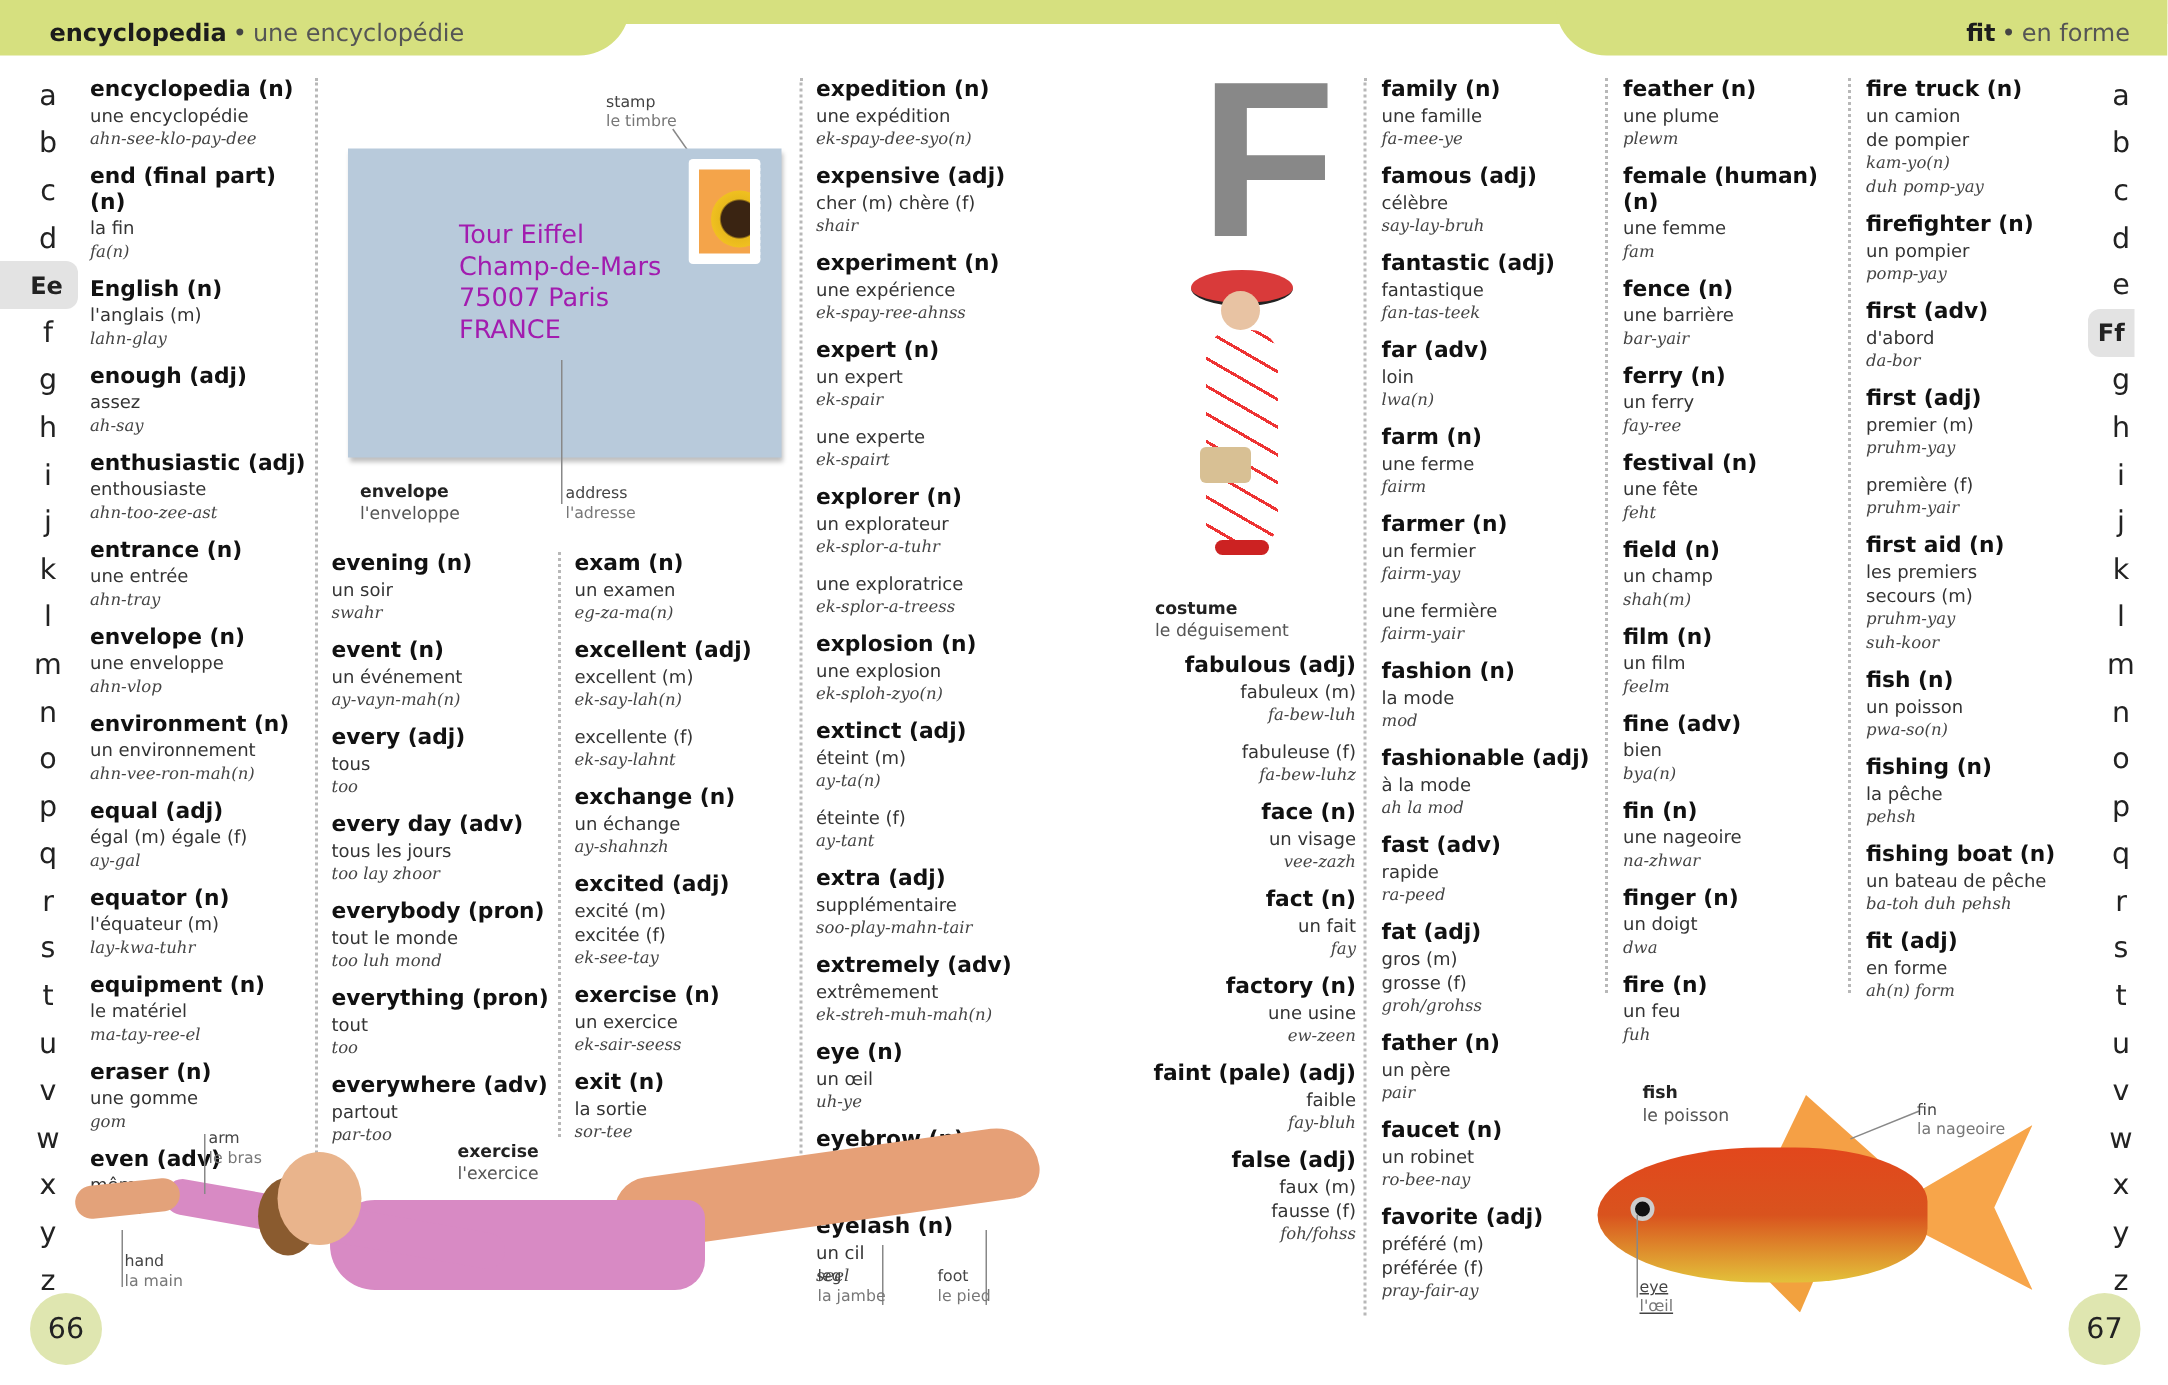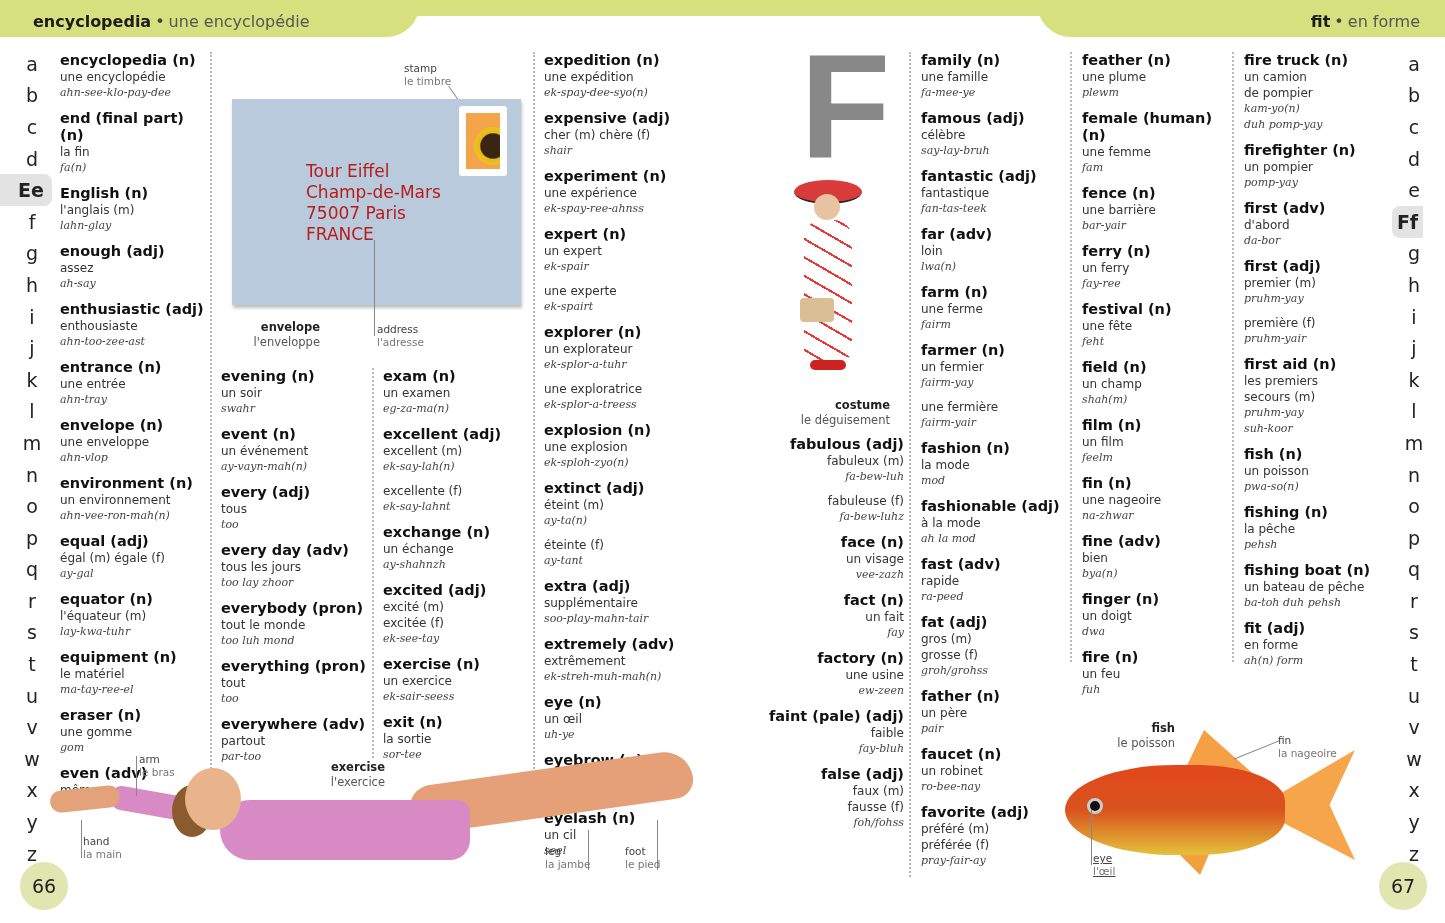--- a/index.html
+++ b/index.html
@@ -16,47 +16,47 @@
   .hdr .dot { color: #444; margin: 0 4px; }
   .hdr .fr { color: #555; }
   .hdr.left { left: 33px; }
   .hdr.right { right: 25px; }
 
   
   .rail { position: absolute; top: 48px; width: 44px; }
   .rail.left { left: 10px; }
   .rail.right { left: 1392px; }
   .rail .l { height: 31.6px; display: flex; align-items: center; justify-content: center; font-size: 19px; color: #222; font-family: "DejaVu Sans", sans-serif; }
-  .rail .l.active { font-weight: bold; font-size: 19px; background: #e3e3e3; }
+  .rail .l.active { font-weight: bold; font-size: 16px; background: #e3e3e3; }
   .rail.left .l.active { margin-left: -10px; padding-left: 10px; width: 52px; border-radius: 0 8px 8px 0; }
   .rail.right .l.active { width: 31px; border-radius: 8px 0 0 8px; }
 
   .pagenum { position: absolute; top: 862px; width: 48px; height: 48px; border-radius: 50%; background: #dfe6b0; font-size: 19px; display: flex; align-items: center; justify-content: center; color: #222; }
   .pagenum.left { left: 20px; }
   .pagenum.right { left: 1379px; }
 
   
   .col { position: absolute; }
   .col.dotted { border-left: 2px dotted #b8b8b8; }
   .entry { margin-bottom: 9px; line-height: 16px; }
   .entry .hw { font-weight: bold; font-size: 14.5px; color: #111; line-height: 17px; }
   .entry .tr { font-size: 12px; color: #333; }
   .entry .pr { font-family: "DejaVu Serif", serif; font-style: italic; font-size: 11px; color: #444; }
   .entry .gap { height: 8px; }
 
   
-  .caption { position: absolute; text-align: right; font-size: 11.5px; line-height: 15px; }
+  .caption { position: absolute; text-align: left; font-size: 11.5px; line-height: 15px; }
   .caption .en { color: #222; font-weight: bold; }
   .caption .fr { color: #555; }
   .lbl { position: absolute; font-size: 10.5px; line-height: 13px; color: #444; white-space: nowrap; }
   .lbl .fr { color: #777; }
   .leader { position: absolute; background: #888; }
 
   .envelope { position: absolute; left: 232px; top: 99px; width: 289px; height: 206px; background: #b8cadb; box-shadow: 1px 3px 3px rgba(0,0,0,0.25); }
-  .address { position: absolute; left: 74px; top: 62px; font-size: 17px; line-height: 21px; color: #b91c1c; }
+  .address { position: absolute; left: 74px; top: 48px; font-size: 17px; line-height: 21px; color: #a21caf; }
   .stamp { position: absolute; left: 227px; top: 7px; width: 48px; height: 70px; background: #fff; border: 2px dotted #fff; padding: 5px; border-radius: 3px; }
   .stamp-inner { width: 100%; height: 100%; background: #f4a44a; position: relative; overflow: hidden; }
   .sunflower { position: absolute; right: -12px; top: 14px; width: 38px; height: 38px; border-radius: 50%; background: radial-gradient(circle, #3a2412 45%, #e8b91c 50%, #f0c020 70%); }
 
   .bigF { position: absolute; left: 800px; top: 52px; font-family: "Liberation Sans", sans-serif; font-weight: bold; font-size: 148px; line-height: 110px; color: #888; }
 
   .child { position: absolute; left: 792px; top: 180px; width: 72px; height: 200px; }
   .child .hat { position: absolute; left: 2px; top: 0; width: 68px; height: 24px; border-radius: 50%; background: #d93a3a; border-bottom: 2px solid #222; }
   .child .face { position: absolute; left: 22px; top: 14px; width: 26px; height: 26px; border-radius: 50%; background: #e8c3a3; }
   .child .body { position: absolute; left: 12px; top: 40px; width: 48px; height: 140px; border-radius: 18px 18px 10px 10px; background: repeating-linear-gradient(30deg, #fff 0 8px, #e33 8px 10px, #fff 10px 16px); }
@@ -505,28 +505,28 @@
       <div class="hw">field (n)</div>
       <div class="tr">un champ</div>
       <div class="pr">shah(m)</div>
     </div>
     <div class="entry">
       <div class="hw">film (n)</div>
       <div class="tr">un film</div>
       <div class="pr">feelm</div>
     </div>
     <div class="entry">
+      <div class="hw">fine (adv)</div>
+      <div class="tr">bien</div>
+      <div class="pr">bya(n)</div>
+    </div>
+    <div class="entry">
       <div class="hw">fin (n)</div>
       <div class="tr">une nageoire</div>
       <div class="pr">na-zhwar</div>
-    </div>
-    <div class="entry">
-      <div class="hw">fine (adv)</div>
-      <div class="tr">bien</div>
-      <div class="pr">bya(n)</div>
     </div>
     <div class="entry">
       <div class="hw">finger (n)</div>
       <div class="tr">un doigt</div>
       <div class="pr">dwa</div>
     </div>
     <div class="entry">
       <div class="hw">fire (n)</div>
       <div class="tr">un feu</div>
       <div class="pr">fuh</div>

